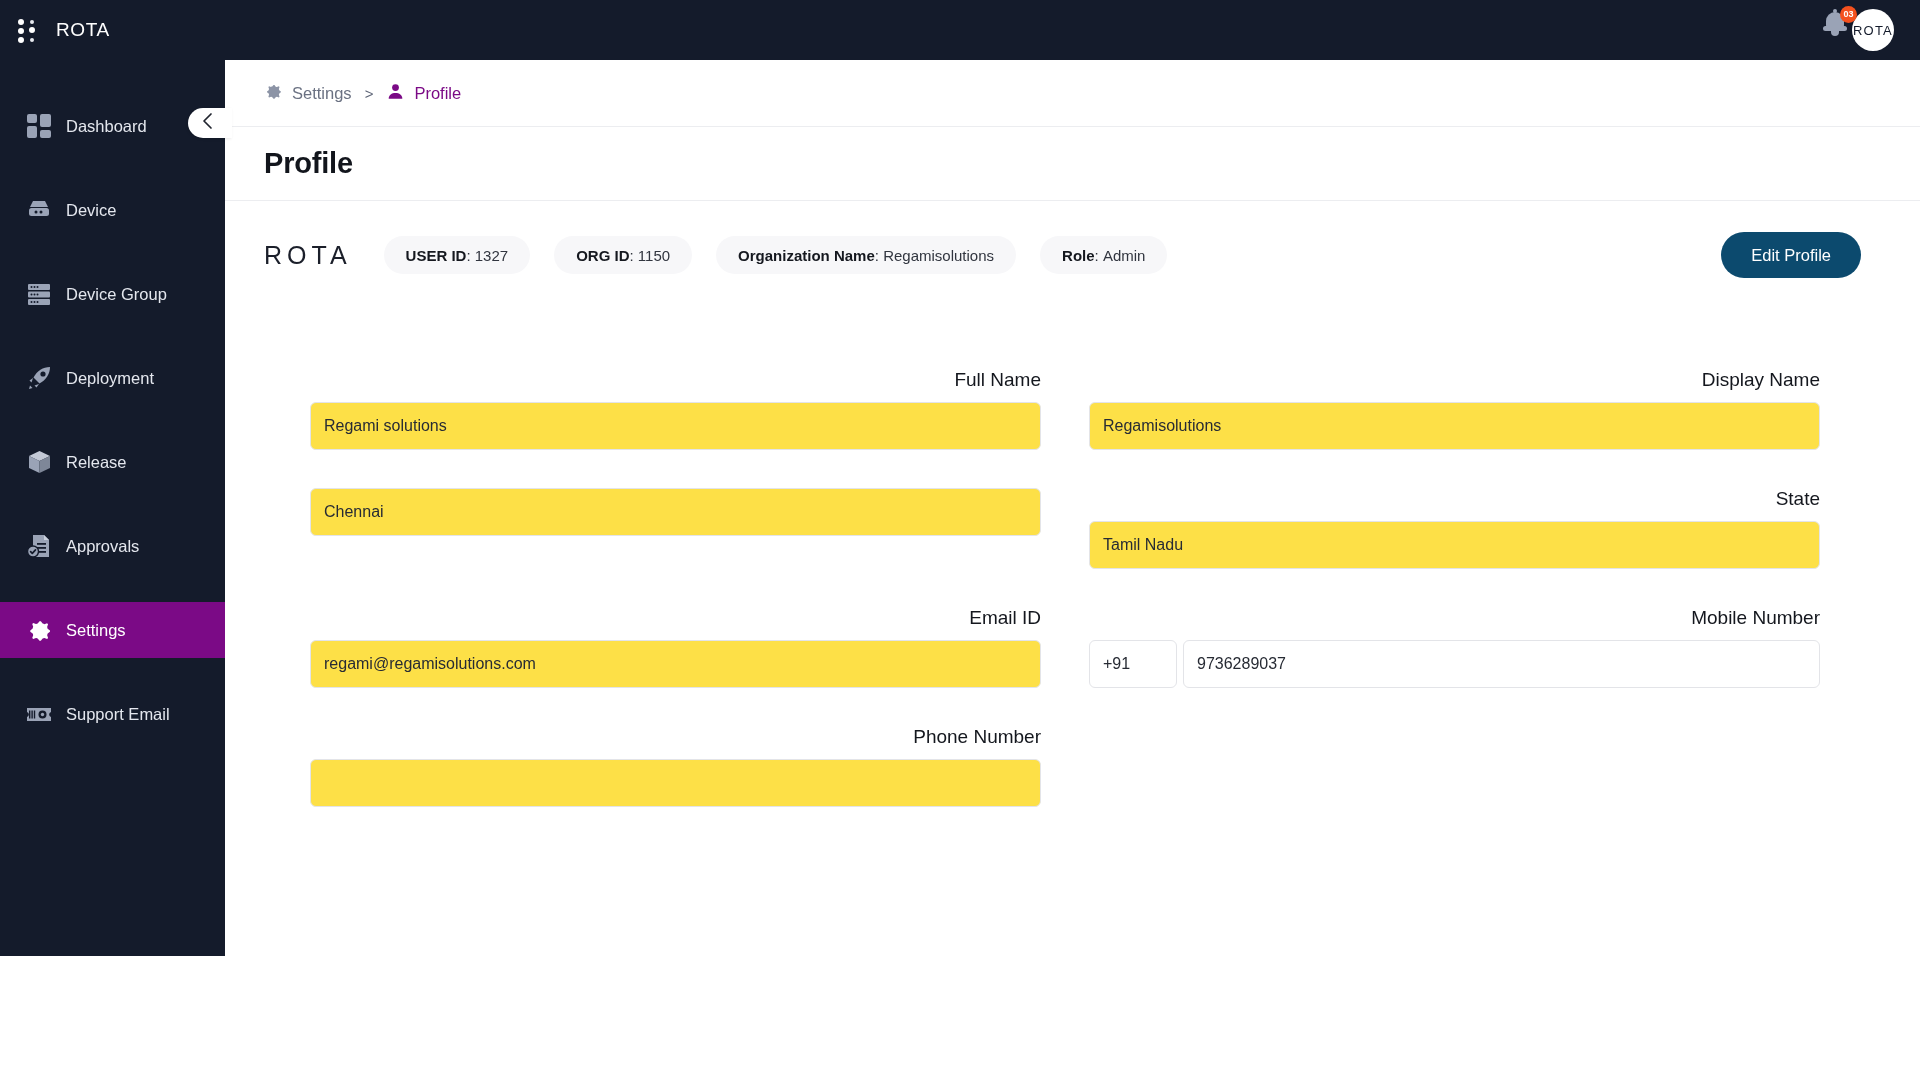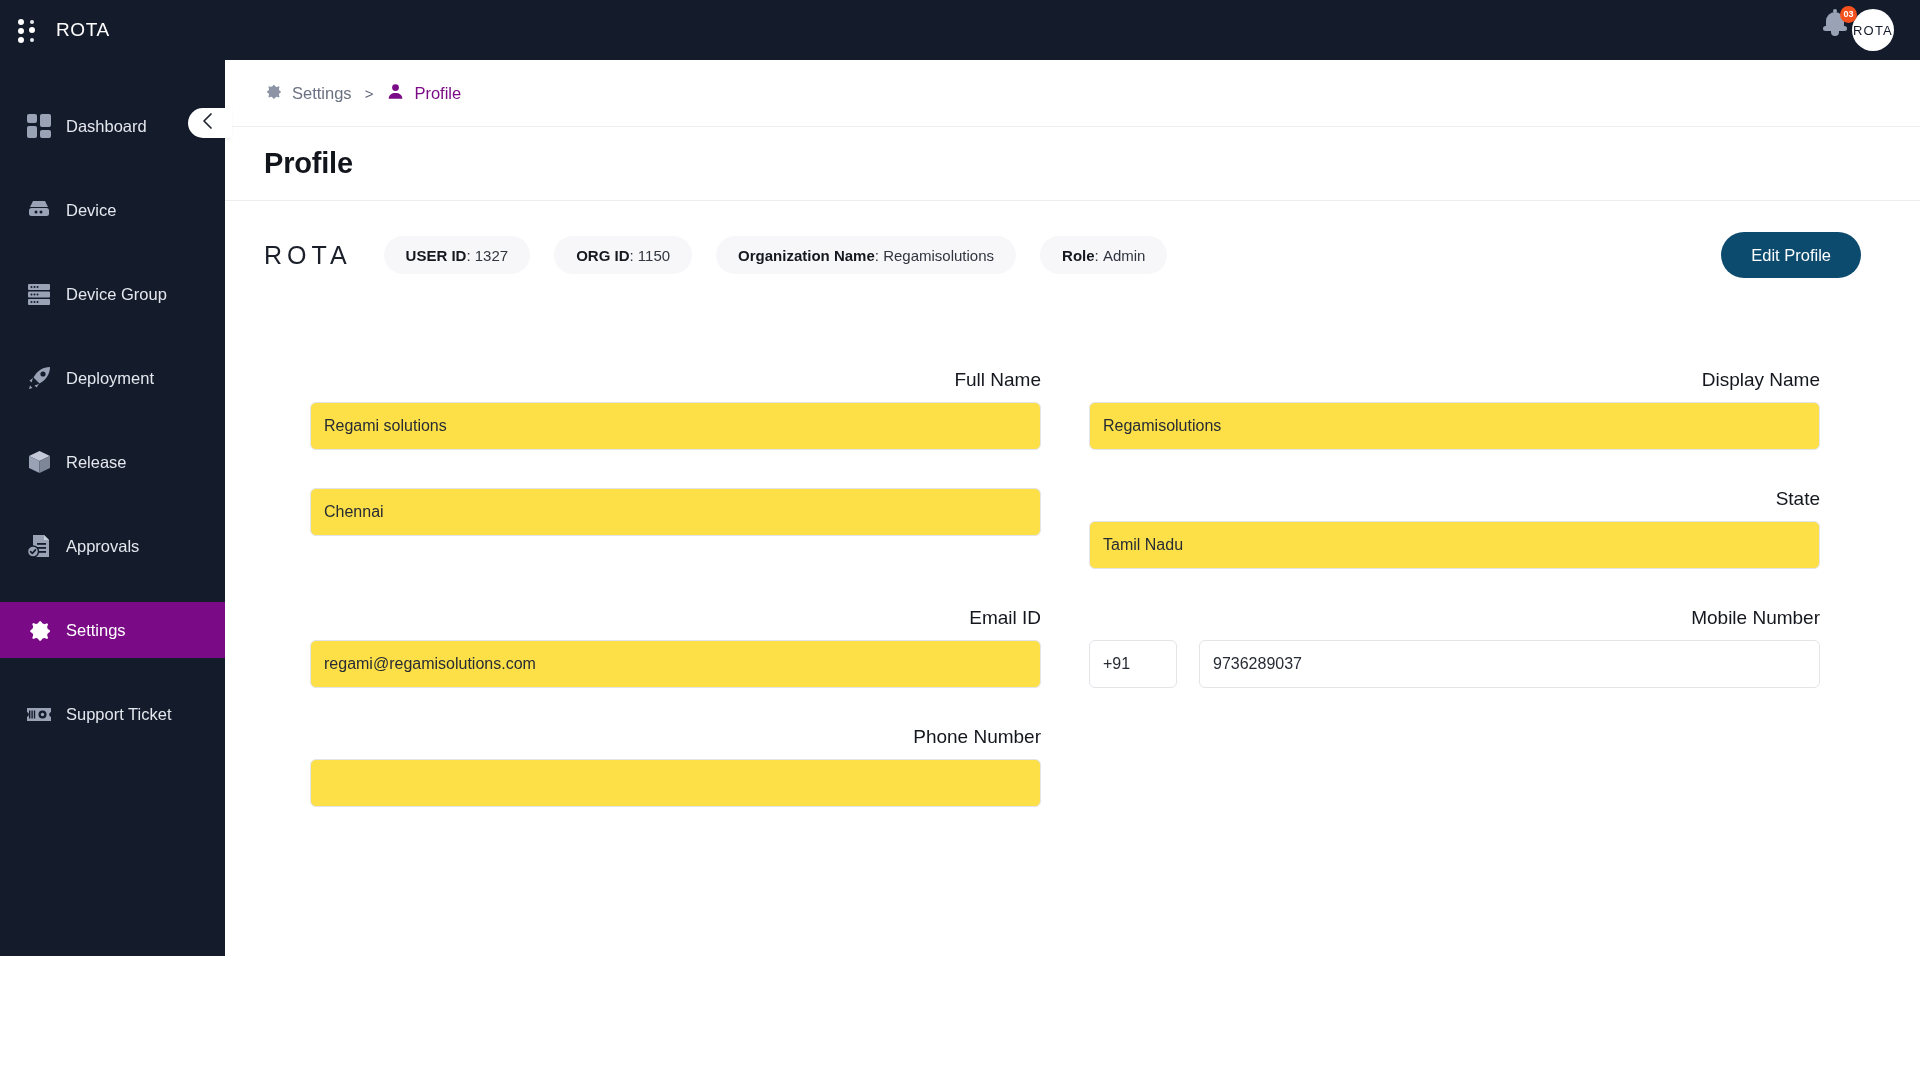--- a/index.html
+++ b/index.html
@@ -132,21 +132,21 @@
   }
   .field { margin-bottom: 38px; }
   .field-label {
     font-size: 19px; color: #14171E; margin-bottom: 11px; display: block; font-weight: 400;
   }
   .field-input {
     height: 48px; border: 1px solid #E3E4E8; border-radius: 6px;
     display: flex; align-items: center; padding: 0 13px;
     font-size: 16px; color: #272B34; background: #fde047;
   }
-  .phone-group { display: flex; align-items: stretch; gap: 16px; }
+  .phone-group { display: flex; align-items: stretch; gap: 0; }
   .phone-code {
     width: 88px; height: 48px; border: 1px solid #E3E4E8; border-radius: 6px;
     display: flex; align-items: center; padding: 0 13px; font-size: 16px;
     color: #272B34; background: #ffffff; flex: 0 0 88px;
   }
   .phone-num {
     flex: 1; height: 48px; border: 1px solid #E3E4E8; border-radius: 6px;
     display: flex; align-items: center; padding: 0 13px; font-size: 16px;
     color: #272B34; background: #ffffff; margin-left: 6px;
   }
@@ -282,21 +282,21 @@
         <span class="nav-ico">
           <svg width="28" height="28" viewBox="0 0 28 28">
             <path d="M2 8 H26 V12 a2.6 2.6 0 0 0 0 5 V21 H2 V17 a2.6 2.6 0 0 0 0-5 Z" fill="#9AA3B6"></path>
             <rect x="4" y="10.5" width="1.4" height="8" fill="#141B2B"></rect>
             <rect x="6.4" y="10.5" width="1.4" height="8" fill="#141B2B"></rect>
             <rect x="8.8" y="10.5" width="1.4" height="8" fill="#141B2B"></rect>
             <circle cx="17.5" cy="14.5" r="4" fill="#141B2B"></circle>
             <circle cx="17.5" cy="14.5" r="1.7" fill="#9AA3B6"></circle>
           </svg>
         </span>
-        <span>Support Ticket</span>
+        <span>Support Email</span>
       </div>
     </div>
 
     <div class="collapse-btn">
       <span>
         <svg width="13" height="18" viewBox="0 0 13 18">
             <path d="M10 2 L3 9 L10 16" stroke="#20242E" stroke-width="1.7" fill="none" stroke-linecap="round" stroke-linejoin="round"></path>
           </svg>
       </span>
     </div>

